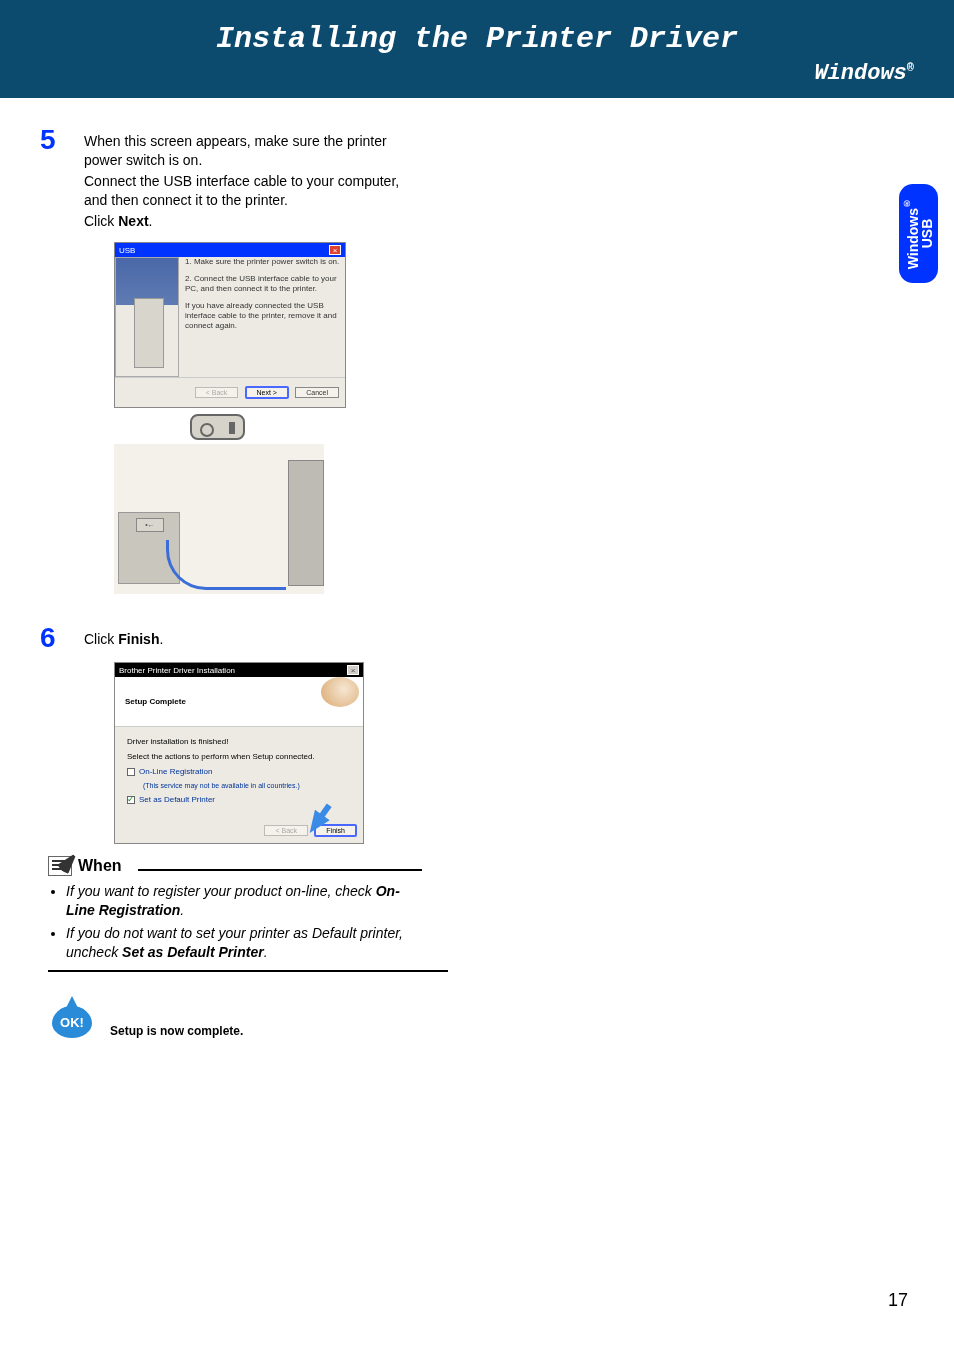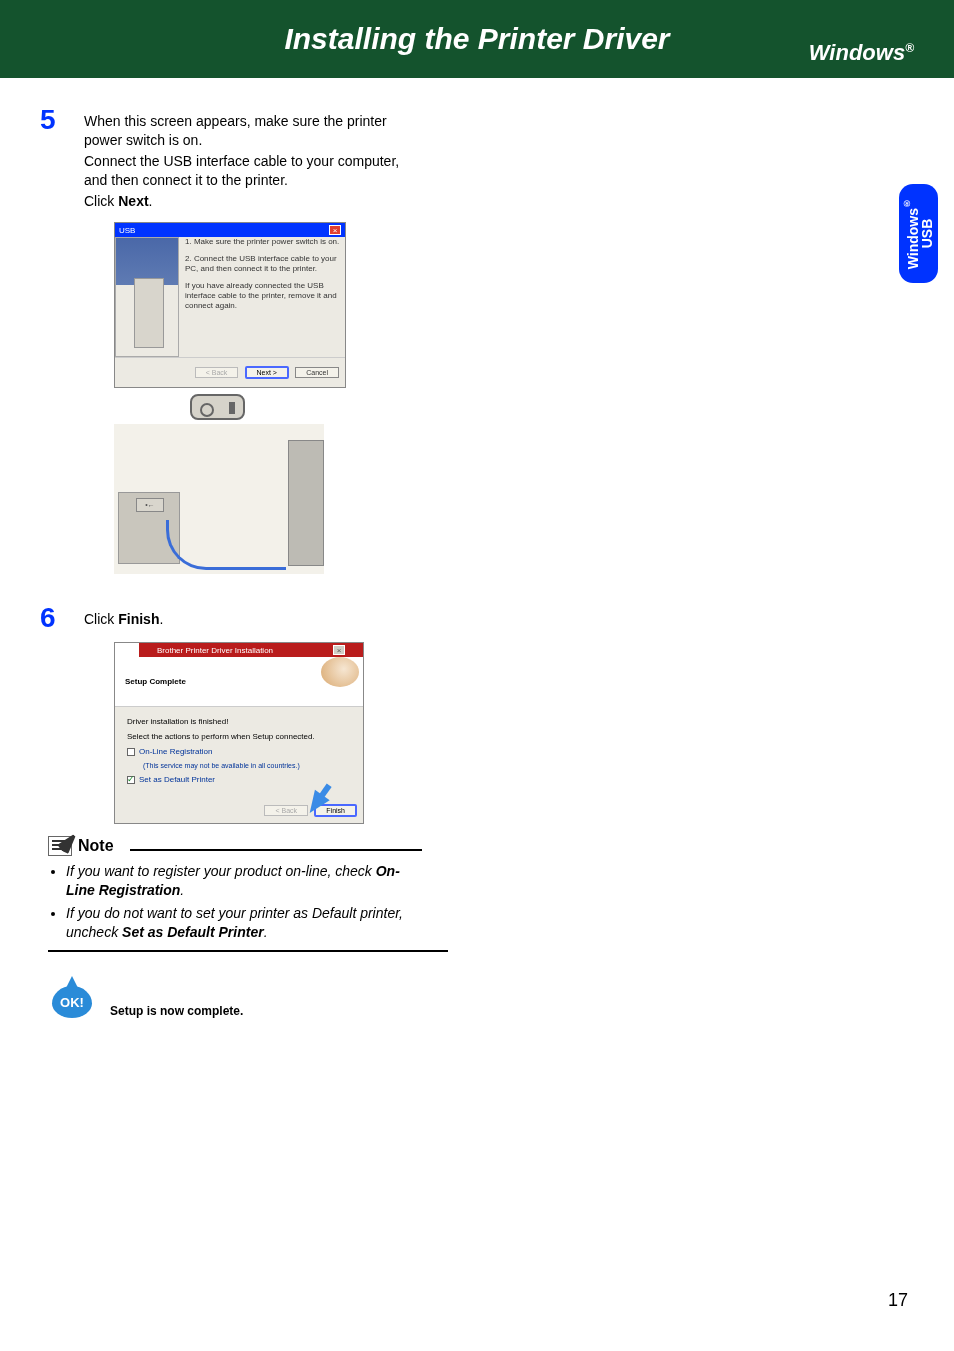--- a/index.html
+++ b/index.html
@@ -8,27 +8,28 @@
     font-family: Arial, Helvetica, sans-serif;
     font-size: 14px;
     color: #000;
     background: #fff;
     width: 954px;
     height: 1351px;
     position: relative;
     overflow: hidden;
   }
   .header {
-    background: #14532d;
-    color: #fff;
-    height: 78px;
+    background: #0c4a6e;
+    color: #fff;
+    height: 98px;
     display: flex;
     align-items: center;
     justify-content: center;
     position: relative;
+    font-family: Liberation Mono, monospace;
   }
   .header-title {
     font-size: 30px;
     font-weight: bold;
     font-style: italic;
     text-align: center;
     position: absolute;
     top: 22px;
     left: 0;
     right: 0;
@@ -218,27 +219,26 @@
   
   .dlg2 {
     width: 250px;
     border: 1px solid #888;
     font-family: Tahoma, sans-serif;
     font-size: 8px;
     margin: 10px 0 12px 74px;
     position: relative;
   }
   .dlg2-title {
-    background: #b91c1c;
-    color: #fff;
-    padding: 2px 18px;
+    background: #000000;
+    color: #fff;
+    padding: 2px 4px;
     display: flex;
     justify-content: space-between;
     align-items: center;
-    margin-left: 24px;
   }
   .dlg2-title .close {
     background: #d0cec6; color:#555;
     width: 12px; height: 10px; font-size: 8px; line-height: 10px; text-align: center;
     border: 1px solid #fff;
   }
   .dlg2-head {
     background: #fff;
     padding: 20px 10px;
     font-weight: bold;
@@ -449,21 +449,21 @@
     </div>
     <div class="dlg2-footer">
       <span class="btn disabled">&lt; Back</span>
       <span class="btn active">Finish</span>
       <div class="arrow"></div>
     </div>
   </div>
 
   <div class="note-head">
     <div class="note-icon"></div>
-    <span class="note-title">Note</span>
+    <span class="note-title">When</span>
     <div class="note-rule1"></div>
   </div>
   <ul class="note-list">
     <li>
       <span>If you want to register your product on-line, check </span><b>On-Line Registration</b><span>.</span>
     </li>
     <li>
       <span>If you do not want to set your printer as Default printer, uncheck </span><b>Set as Default Printer</b><span>.</span>
     </li>
   </ul>

